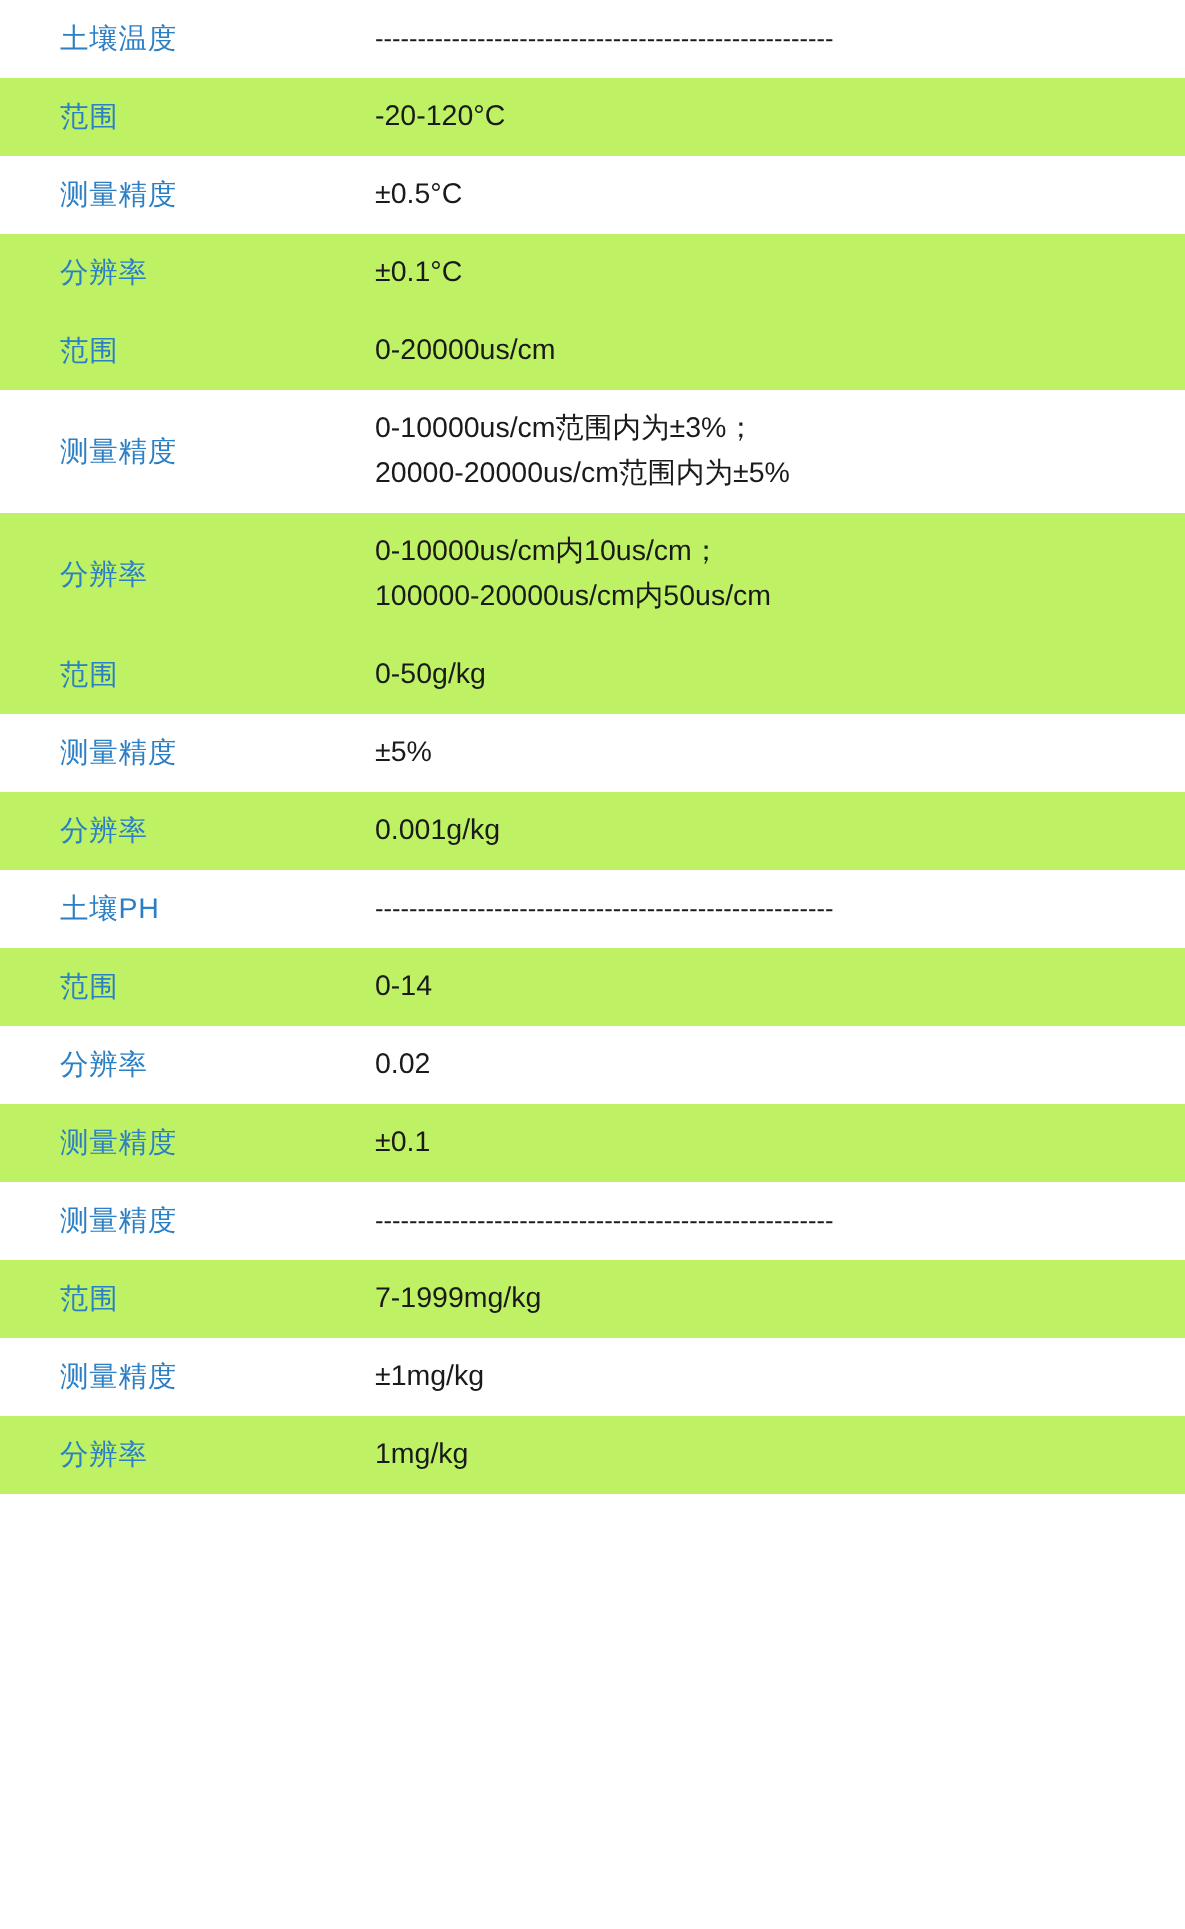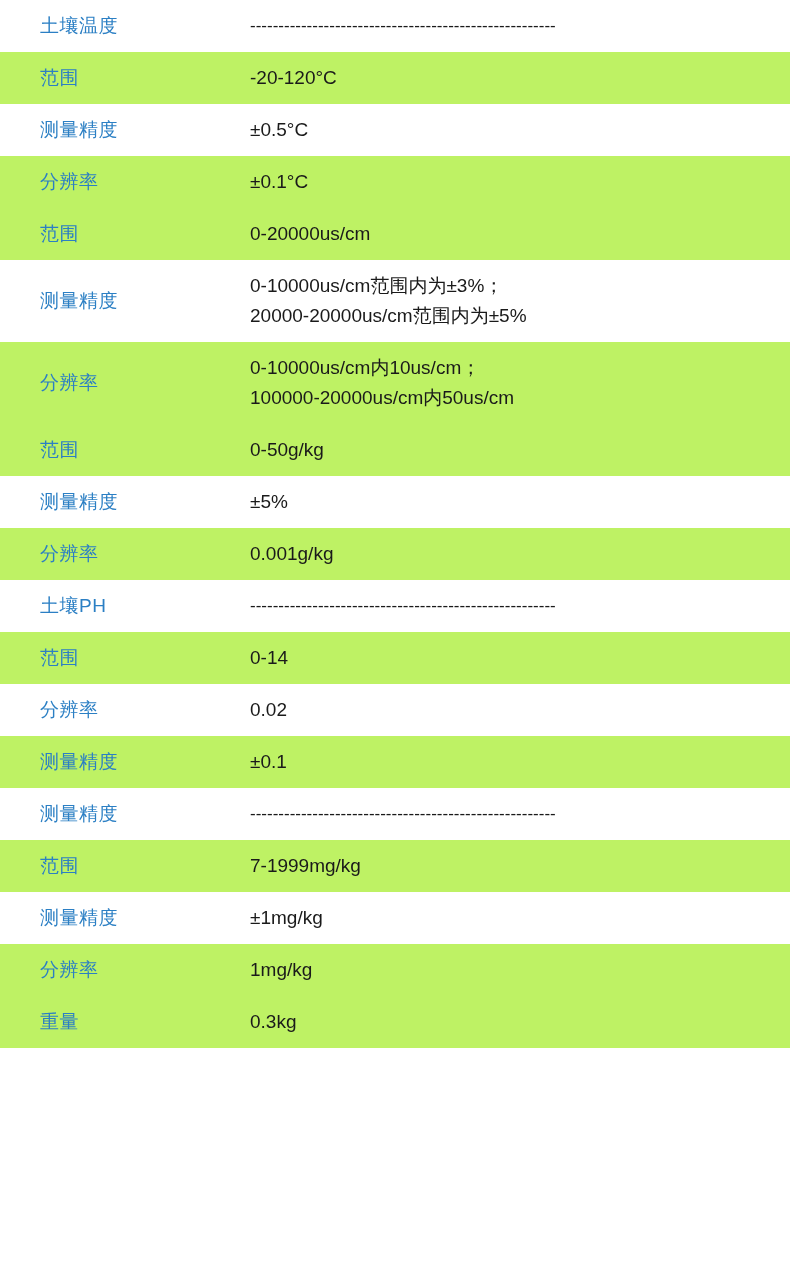--- a/index.html
+++ b/index.html
@@ -167,20 +167,14 @@
         <td class="cell-value">
           <span class="line">±1mg/kg</span>
         </td>
       </tr>
       <tr class="spec-row striped">
         <td class="cell-label">分辨率</td>
         <td class="cell-value">
           <span class="line">1mg/kg</span>
         </td>
       </tr>
-      <tr class="spec-row striped">
-        <td class="cell-label">重量</td>
-        <td class="cell-value">
-          <span class="line">0.3kg</span>
-        </td>
-      </tr>
     </tbody>
 </table>
 
 </body></html>

